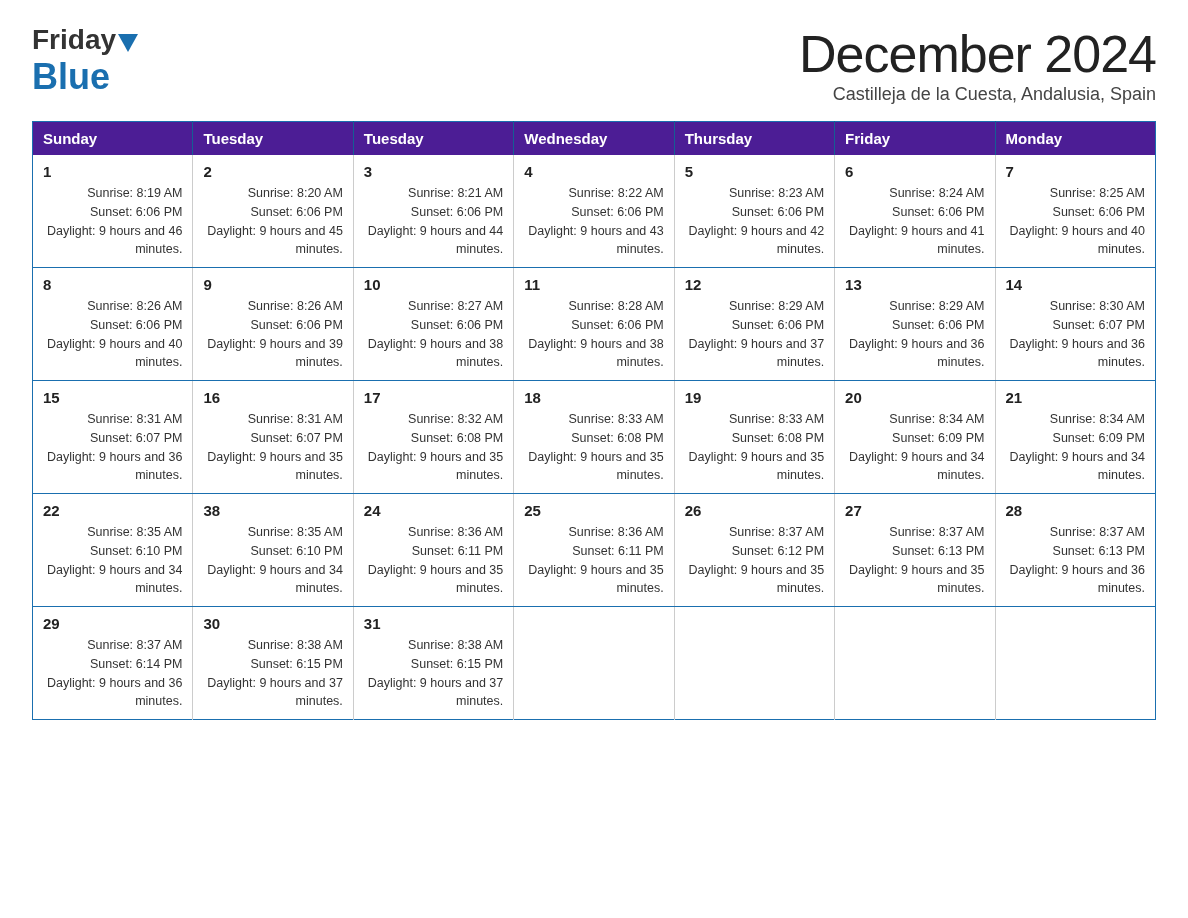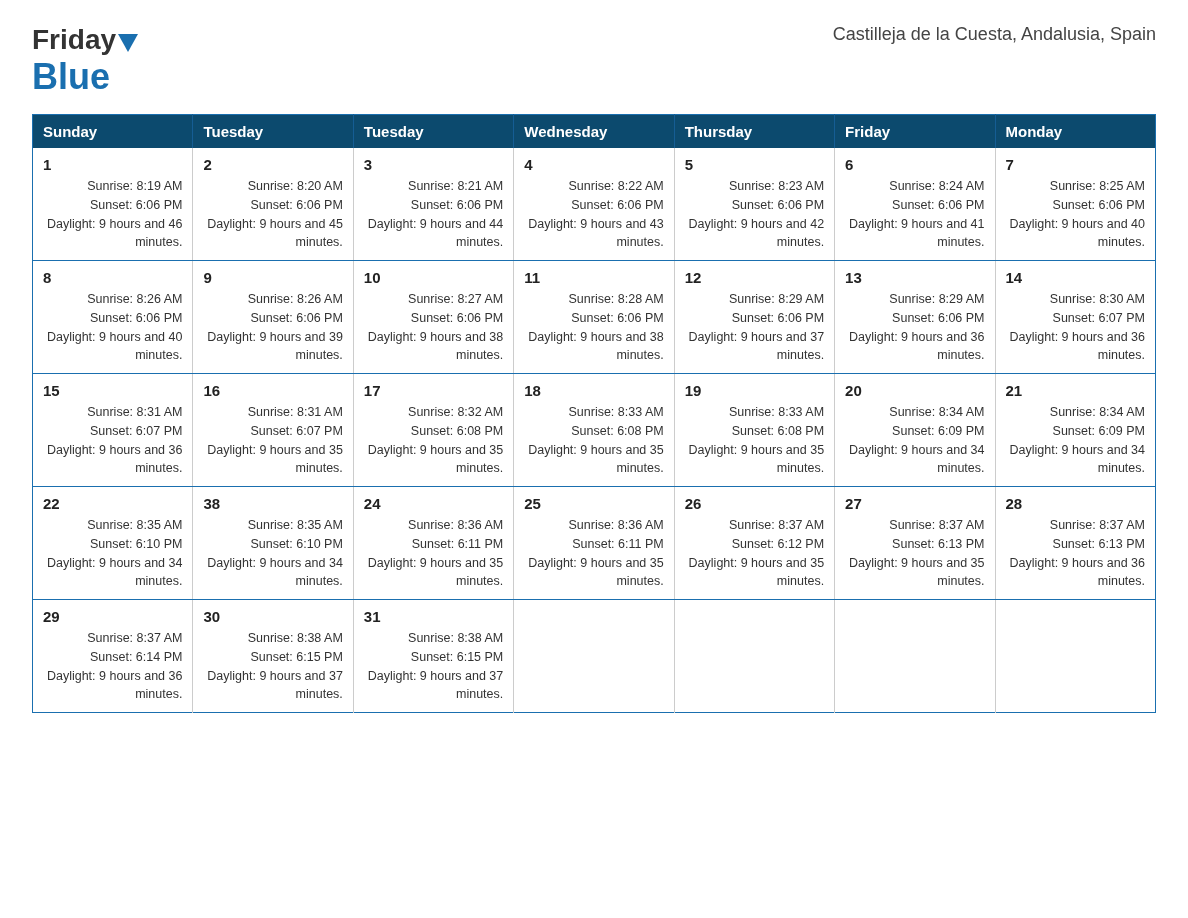--- a/index.html
+++ b/index.html
@@ -52,21 +52,21 @@
       font-size: 18px;
       font-weight: 400;
       color: #444;
     }
     table {
       width: 100%;
       border-collapse: collapse;
       border: 1.5px solid #1a6faf;
     }
     thead tr th {
-      background-color: #0c4a6e;
+      background-color: #4c1d95;
       color: #fff;
       font-size: 15px;
       font-weight: 600;
       padding: 8px 10px;
       text-align: left;
       border-right: 1px solid #155d94;
     }
     thead tr th:last-child { border-right: none; }
     tbody tr td {
       vertical-align: top;
@@ -102,20 +102,21 @@
   <div class="logo">
     <div class="logo-text">
       <span class="logo-general">Friday</span>
       <span class="logo-arrow"></span>
     </div>
     <div>
       <span class="logo-blue">Blue</span>
     </div>
   </div>
   <div class="title-block">
+    <h1>December 2024</h1>
     <h2>Castilleja de la Cuesta, Andalusia, Spain</h2>
   </div>
 </div>
 
 <table>
   <thead>
     <tr>
     <th>Sunday</th>
         <th>Tuesday</th>
         <th>Tuesday</th>

